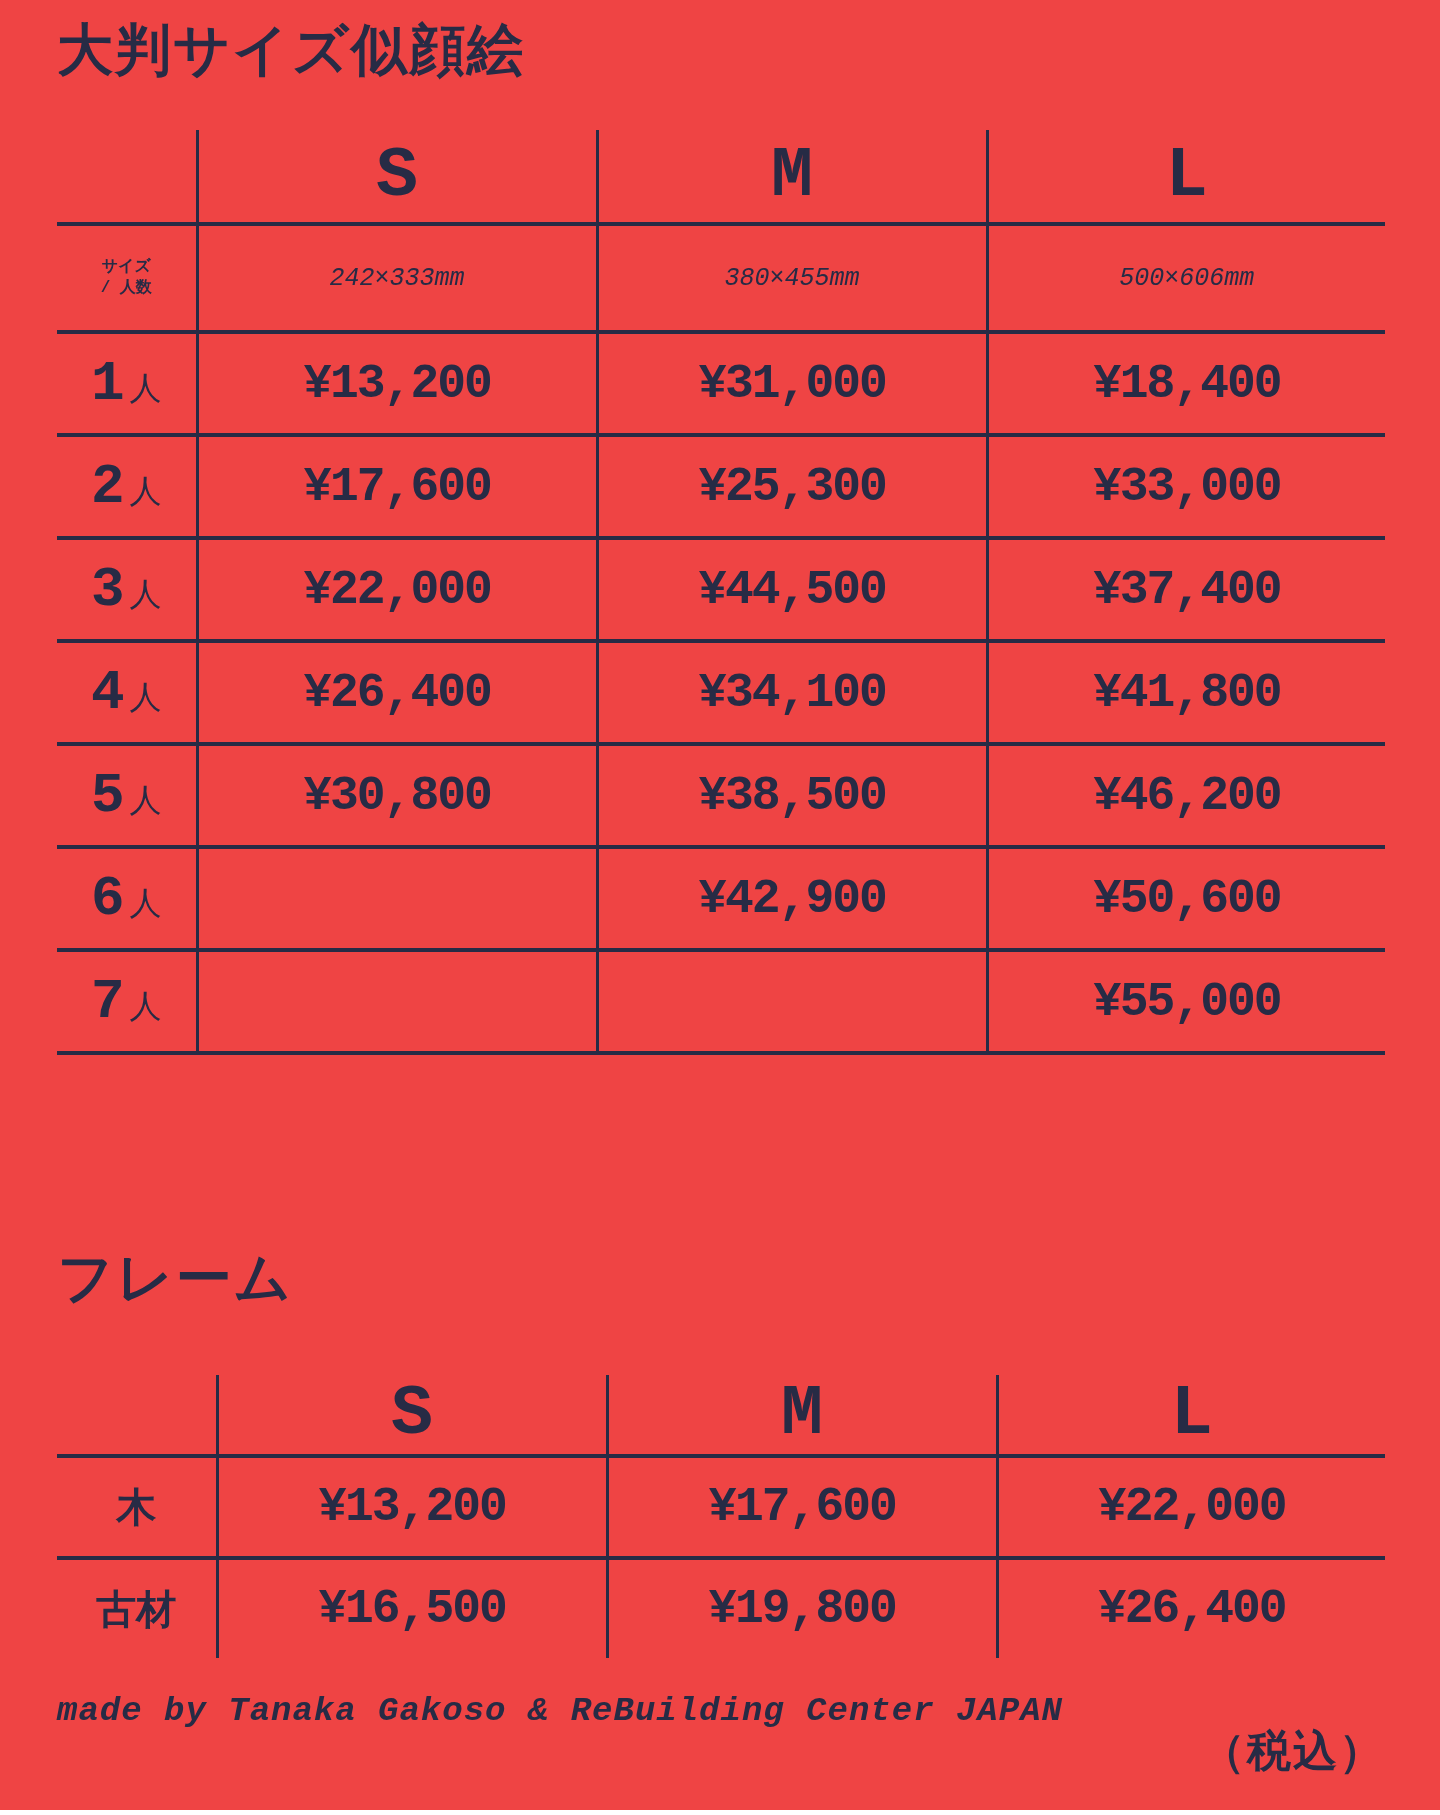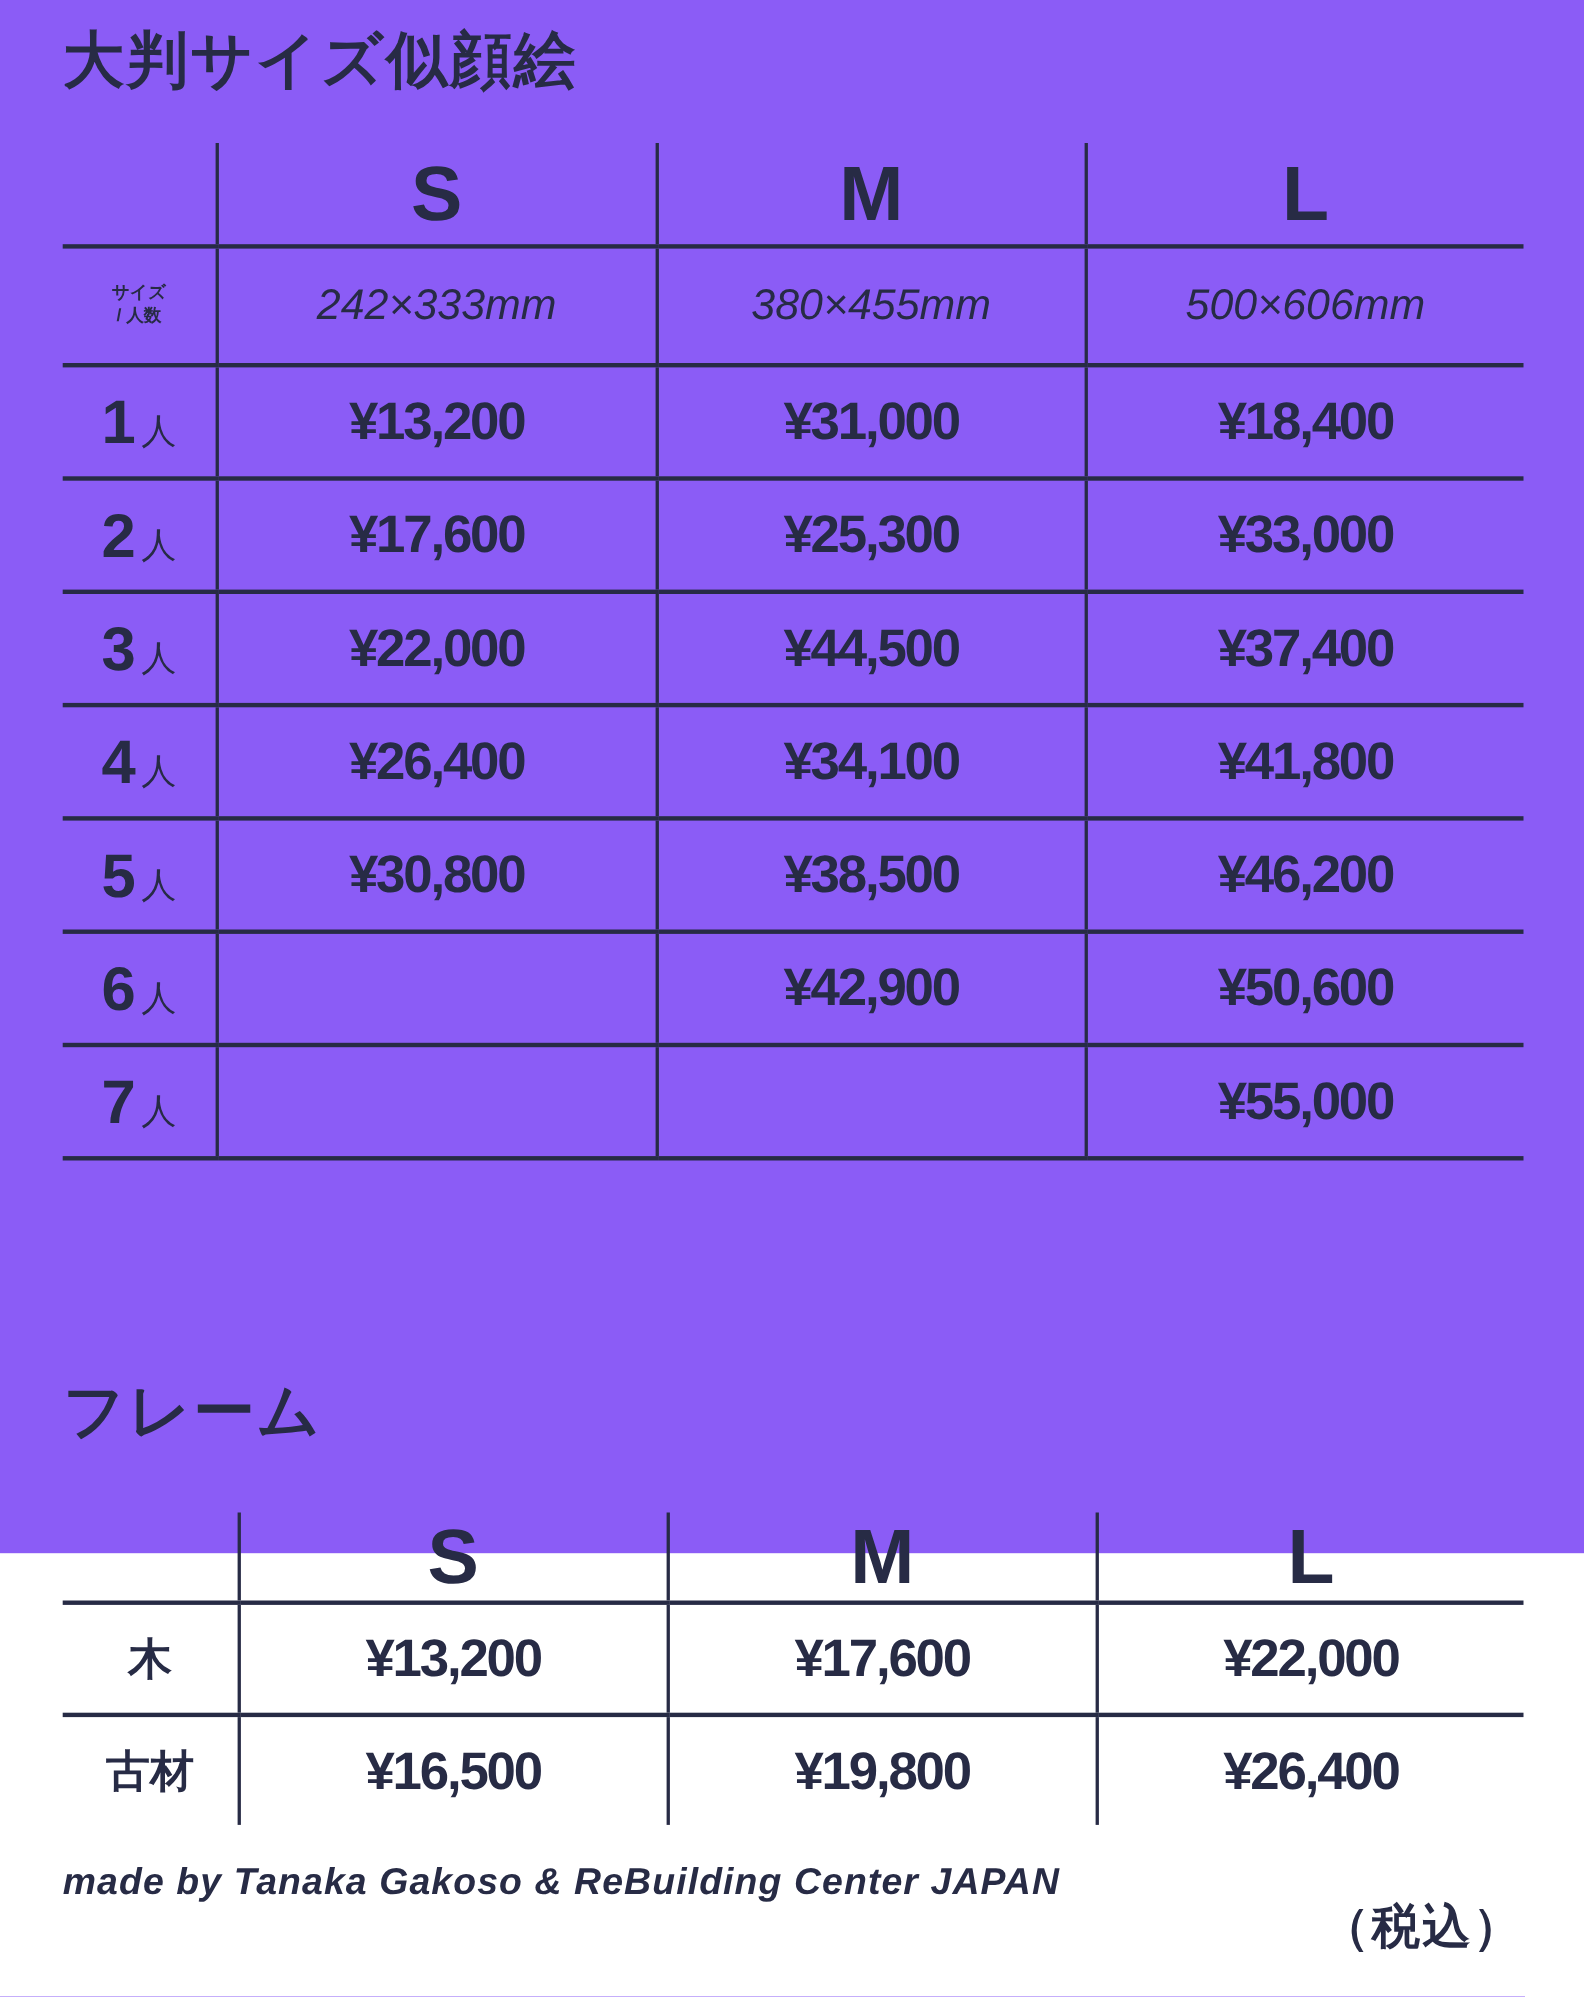--- a/index.html
+++ b/index.html
@@ -1,20 +1,20 @@
 <!DOCTYPE html>
 <html><head>
 <meta charset="utf-8">
 <style>
   html,body{margin:0;padding:0;}
   body{width:1440px;height:1815px;overflow:hidden;}
   .page{
-    position:relative;width:1440px;height:1412px;
-    background:#8b5cf6;color:#272b45;
-    font-family:Liberation Sans, sans-serif;
+    position:relative;width:1440px;height:1810px;
+    background:#ef4444;color:#272b45;
+    font-family:Liberation Mono, monospace;
   }
   .sec-title{
     position:absolute;left:57px;margin:0;
     font-size:56px;font-weight:900;letter-spacing:2px;line-height:1.1;
   }
   #portrait-title{top:24px;}
   #frame-title{top:1252px;}
 
   table{position:absolute;left:57px;border-collapse:collapse;table-layout:fixed;}
   #portrait-table{top:130px;width:1328px;}
@@ -24,21 +24,21 @@
   tr.bb>td{border-bottom:4px solid #272b45;}
 
   #portrait-table tr.hdr td{height:92px;}
   #portrait-table tr.size td{height:104px;}
   #portrait-table tr.data td{height:99px;}
   #frame-table tr.hdr td{height:78px;}
   #frame-table tr.data td{height:98px;}
 
   .sml{font-size:70px;font-weight:800;}
   .corner{font-size:16px;font-weight:600;line-height:1.3;}
-  .size-val{font-size:39px;font-style:italic;font-weight:500;}
+  .size-val{font-size:25px;font-style:italic;font-weight:500;}
   .num{font-size:56px;font-weight:700;}
   .unit{font-size:32px;font-weight:500;margin-left:5px;}
   .price{font-size:48px;font-weight:700;letter-spacing:-2px;}
   .mat{font-size:40px;font-weight:800;}
 
   .credit{
     position:absolute;left:57px;top:1692px;
     font-size:34px;font-weight:800;font-style:italic;letter-spacing:1px;text-align:right;
   }
   .taxnote{

